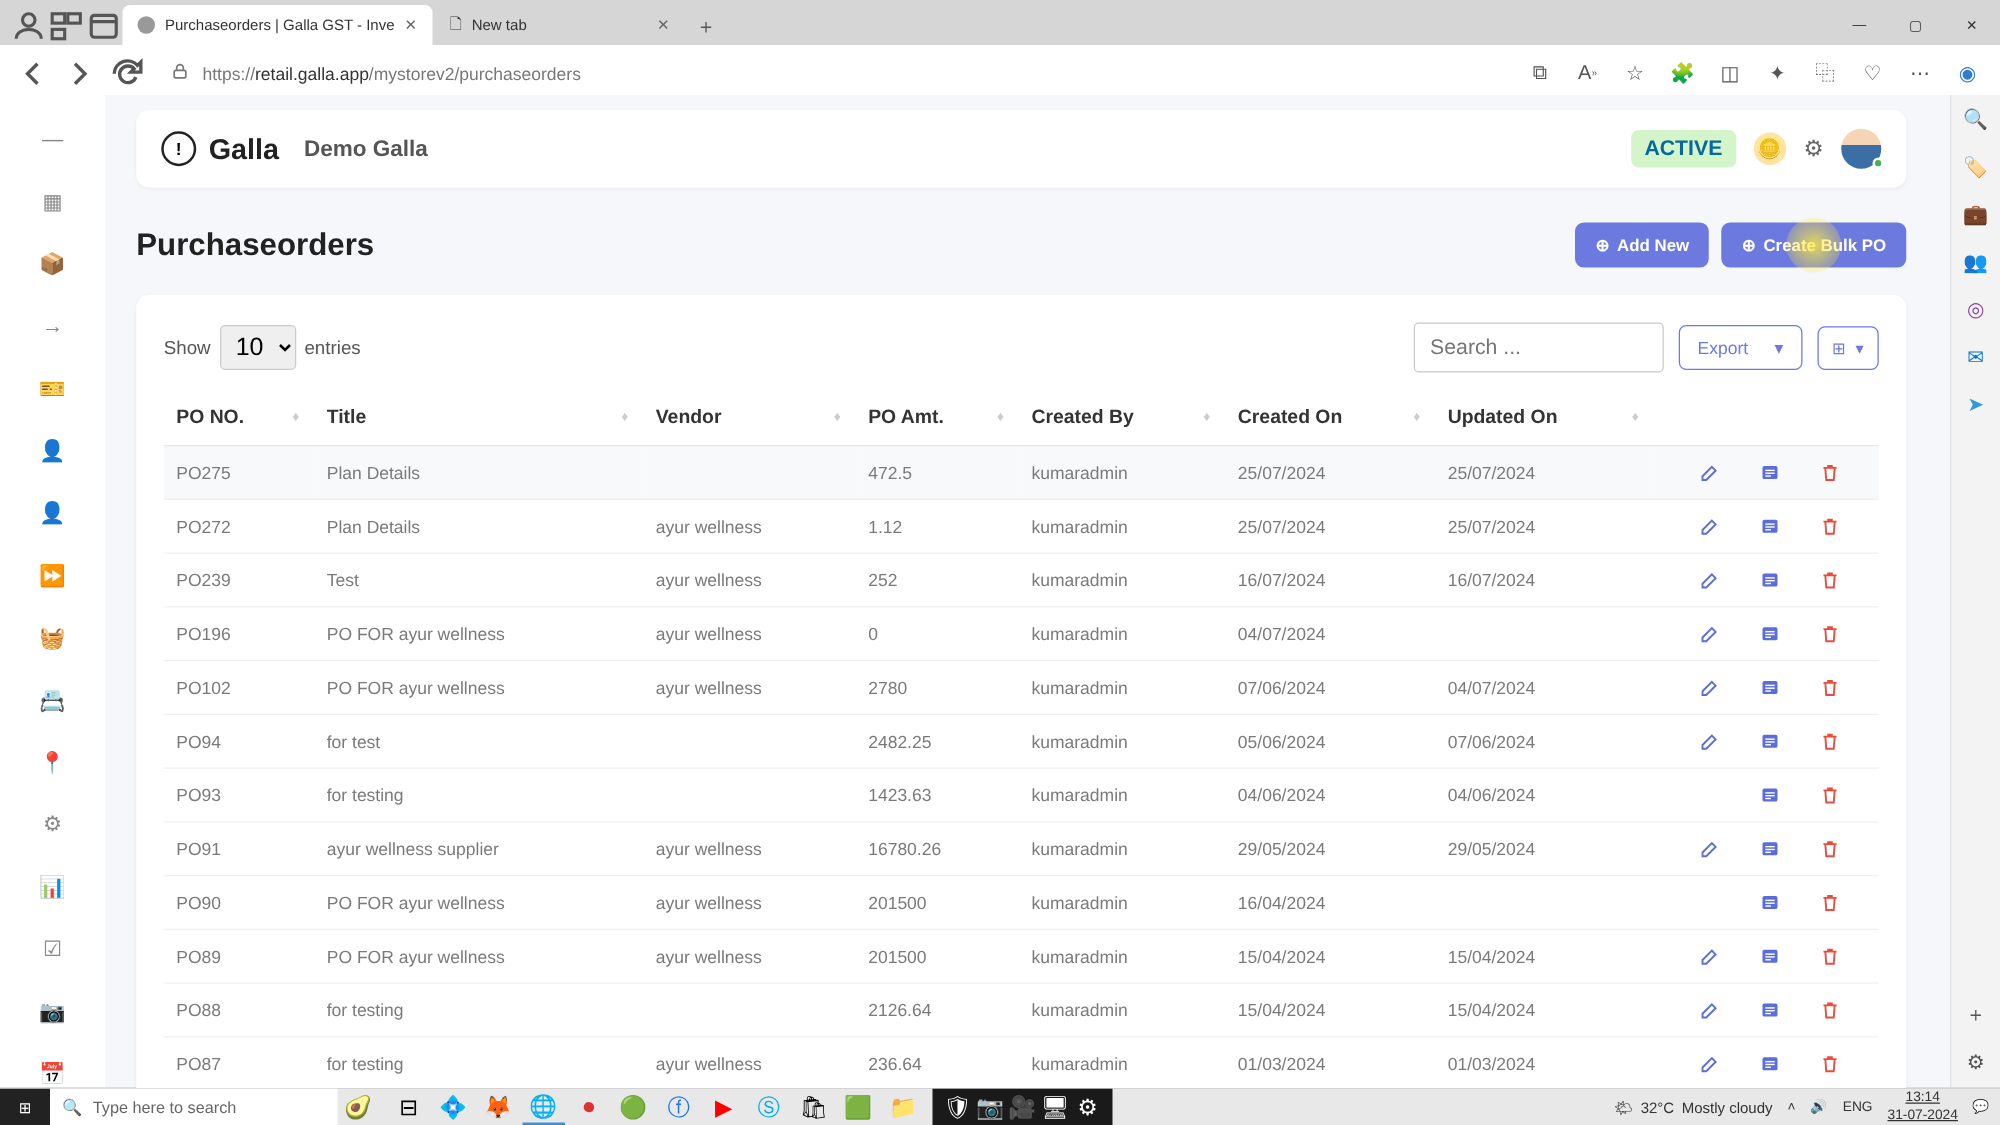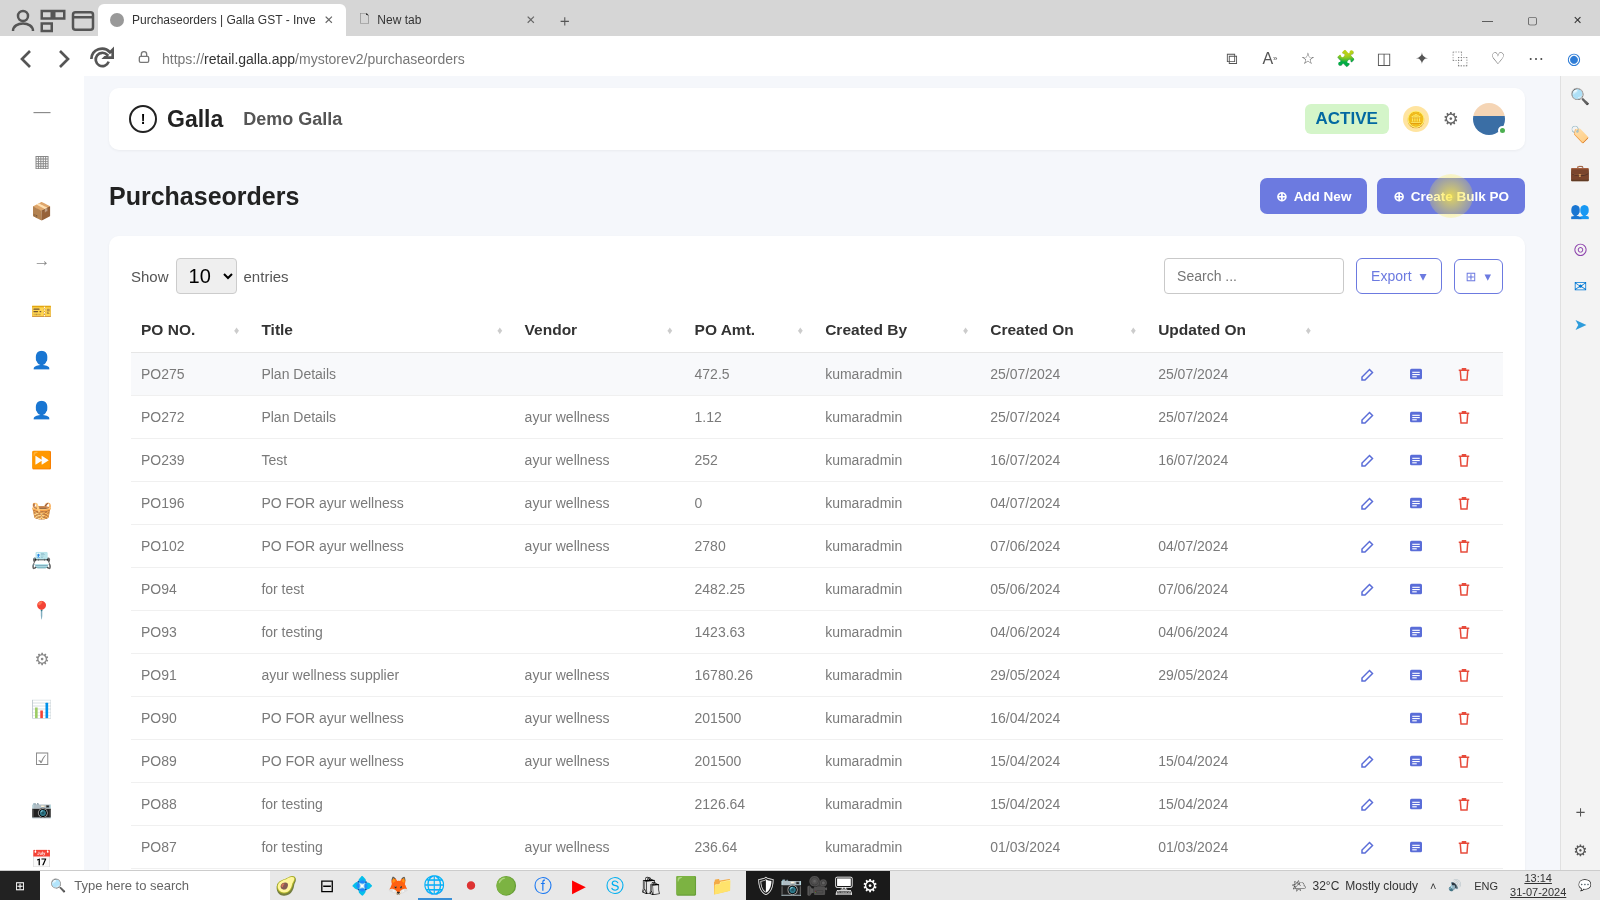--- a/index.html
+++ b/index.html
@@ -54,22 +54,22 @@
 .btn-primary { background: #6c7ae0; color: #fff; border: none; border-radius: 7px; padding: 10px 16px; font-size: 13.5px; font-weight: 600; display: flex; align-items: center; gap: 6px; cursor: pointer; }
 .btn-bulk { position: relative; }
 .highlight-circle { position: absolute; left: 50%; top: 50%; transform: translate(-50%, -50%); width: 44px; height: 44px; background: radial-gradient(rgba(255,235,59,0.8), rgba(255,235,59,0)); border-radius: 50%; pointer-events: none; }
 
 
 .table-card { margin: 22px 25px 20px; background: #fff; border-radius: 10px; padding: 22px; box-shadow: 0 1px 3px rgba(0,0,0,0.05); }
 .table-controls { display: flex; align-items: center; margin-bottom: 14px; }
 .show-entries { font-size: 15px; color: #555; display: flex; align-items: center; gap: 7px; }
 .show-entries select { padding: 5px 8px; border: 1px solid #ccc; border-radius: 4px; font-size: 20px; }
 .right-controls { margin-left: auto; display: flex; gap: 12px; align-items: center; }
-.search-box { border: 1px solid #c9c9c9; border-radius: 4px; padding: 9px 12px; font-size: 14px; width: 180px; }
-.export-btn { border: 1px solid #6c7ae0; color: #6c7ae0; background: #fff; border-radius: 6px; padding: 9px 14px; font-size: 14px; display: flex; align-items: center; gap: 8px; cursor: pointer; }
+.search-box { border: 1px solid #c9c9c9; border-radius: 4px; padding: 9px 12px; font-size: 17px; width: 200px; }
+.export-btn { border: 1px solid #6c7ae0; color: #6c7ae0; background: #fff; border-radius: 6px; padding: 9px 14px; font-size: 14px; display: flex; align-items: center; gap: 21px; cursor: pointer; }
 .grid-btn { border: 1px solid #6c7ae0; color: #6c7ae0; background: #fff; border-radius: 6px; padding: 9px 11px; font-size: 13px; display: flex; align-items: center; gap: 8px; cursor: pointer; }
 
 table { width: 100%; border-collapse: collapse; }
 th { text-align: left; padding: 13px 10px; font-size: 15.5px; font-weight: 700; color: #333; border-bottom: 1px solid #e6e6e6; position: relative; }
 th .sort { color: #ccc; font-size: 11px; position: absolute; right: 12px; top: 16px; }
 td { padding: 12px 10px; font-size: 14px; color: #7a7a7a; border-bottom: 1px solid #f0f0f0; }
 tr:first-child td { background: #f8f9fb; margin-top: 32px; }
 .action-cell { display: flex; gap: 30px; justify-content: flex-end; padding-right: 20px; }
 .act-icon { width: 18px; height: 18px; cursor: pointer; display: inline-flex; align-items: center; justify-content: center; }
 .act-edit { color: #5a6dd8; }

